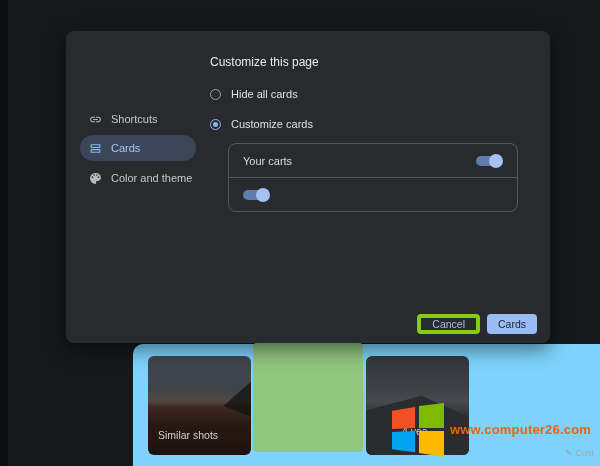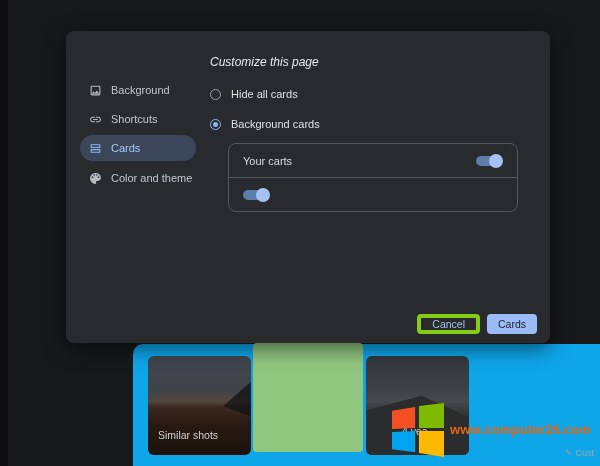--- a/index.html
+++ b/index.html
@@ -6,21 +6,21 @@
   body{
     width:600px;height:466px;position:relative;overflow:hidden;
     background:#17181a;
     font-family:"Liberation Sans","DejaVu Sans",sans-serif;
     -webkit-font-smoothing:antialiased;
   }
   .edge-strip{position:absolute;left:0;top:0;width:8px;height:466px;background:#0e0e10;}
 
   
   .photos-module{position:absolute;left:133px;top:344px;width:467px;height:122px;
-    background:#0ea5e9;border-radius:10px 0 0 0;}
+    background:#7dd3fc;border-radius:10px 0 0 0;}
   .tile{position:absolute;border-radius:6px;overflow:hidden;}
   .tile-photo1{left:15px;top:12px;width:103px;height:99px;
     background:linear-gradient(180deg,#41454d 0%,#3f444b 34%,#54463e 46%,#3a2820 52%,#291a12 68%,#1c120c 100%);}
   .tile-photo1 .wing{position:absolute;right:0;top:26%;width:60%;height:40%;
     background:rgba(16,18,20,.75);clip-path:polygon(100% 0,100% 88%,55% 62%,78% 30%);}
   .tile-green{left:120px;top:-1px;width:110px;height:109px;background:#91c67f;border-radius:4px;}
   .tile-photo2{left:233px;top:12px;width:103px;height:99px;
     background:linear-gradient(180deg,#33373c 0%,#3d4146 32%,#47494d 46%,#2d2f32 62%,#212325 100%);}
   .tile-photo2 .roof{position:absolute;left:0;bottom:0;width:100%;height:68%;
     background:#2a2c2e;clip-path:polygon(0 34%,54% 12%,100% 44%,100% 100%,0 100%);}
@@ -28,21 +28,21 @@
   .tile-photo2 .tile-label{left:36px;bottom:18px;}
 
   
   .customize-chip{position:absolute;left:565px;top:448px;display:flex;align-items:center;gap:3px;
     color:#a3a7ac;font-size:9px;white-space:nowrap;z-index:3;}
   .customize-chip .pencil{font-size:9px;color:#9aa0a6;}
 
   
   .dialog{position:absolute;left:66px;top:31px;width:484px;height:312px;
     background:#292a2d;border-radius:8px;box-shadow:0 6px 20px rgba(0,0,0,.5);z-index:5;}
-  .dlg-title{position:absolute;left:144px;top:24px;font-size:12px;color:#e8eaed;font-style:italic;}
+  .dlg-title{position:absolute;left:144px;top:24px;font-size:12px;color:#e8eaed;}
 
   .side-item{position:absolute;left:14px;width:116px;height:26px;border-radius:13px;
     display:flex;align-items:center;color:#c3c7cd;font-size:11px;padding-left:4px;box-sizing:border-box;}
   .side-item .icon{width:14px;height:14px;margin-left:4px;margin-right:9px;display:flex;align-items:center;justify-content:center;}
   .side-item svg{width:13px;height:13px;fill:#b6bac0;}
   .side-item.selected{background:#3b4759;color:#a8c7fa;}
   .side-item.selected svg{fill:#8ab4f8;}
   .si-0{top:46px;} .si-1{top:75px;} .si-2{top:104px;} .si-3{top:134px;}
 
   .radio-row{position:absolute;left:144px;display:flex;align-items:center;}
@@ -89,28 +89,20 @@
 </div>
 
 <div class="customize-chip">
   <span class="pencil">✎</span>
   <span>Cust</span>
 </div>
 
 <div class="dialog">
   <div class="dlg-title">Customize this page</div>
 
-  <div class="side-item si-0">
-    <span class="icon">
-      <svg viewBox="0 0 24 24">
-          <path d="M19 3H5a2 2 0 0 0-2 2v14a2 2 0 0 0 2 2h14a2 2 0 0 0 2-2V5a2 2 0 0 0-2-2zm0 16H5V5h14v14zM8.5 13.5l2.5 3 3.5-4.5 4.5 6H5l3.5-4.5z"></path>
-        </svg>
-    </span>
-    <span>Background</span>
-  </div>
   <div class="side-item si-1">
     <span class="icon">
       <svg viewBox="0 0 24 24">
           <path d="M3.9 12c0-1.7 1.4-3.1 3.1-3.1h4V7H7c-2.8 0-5 2.2-5 5s2.2 5 5 5h4v-1.9H7c-1.7 0-3.1-1.4-3.1-3.1zM8 13h8v-2H8v2zm9-6h-4v1.9h4c1.7 0 3.1 1.4 3.1 3.1s-1.4 3.1-3.1 3.1h-4V17h4c2.8 0 5-2.2 5-5s-2.2-5-5-5z"></path>
         </svg>
     </span>
     <span>Shortcuts</span>
   </div>
   <div class="side-item si-2 selected">
     <span class="icon">
@@ -128,21 +120,21 @@
     </span>
     <span>Color and theme</span>
   </div>
 
   <div class="radio-row rr-0">
     <span class="radio"></span>
     <span class="radio-label">Hide all cards</span>
   </div>
   <div class="radio-row rr-1">
     <span class="radio checked"></span>
-    <span class="radio-label">Background cards</span>
+    <span class="radio-label">Customize cards</span>
   </div>
 
   <div class="cards-box">
     <div class="card-row">
       <span class="card-label">Your carts</span>
       <span class="switch">
           <span class="knob"></span>
         </span>
     </div>
     <div class="card-row">

